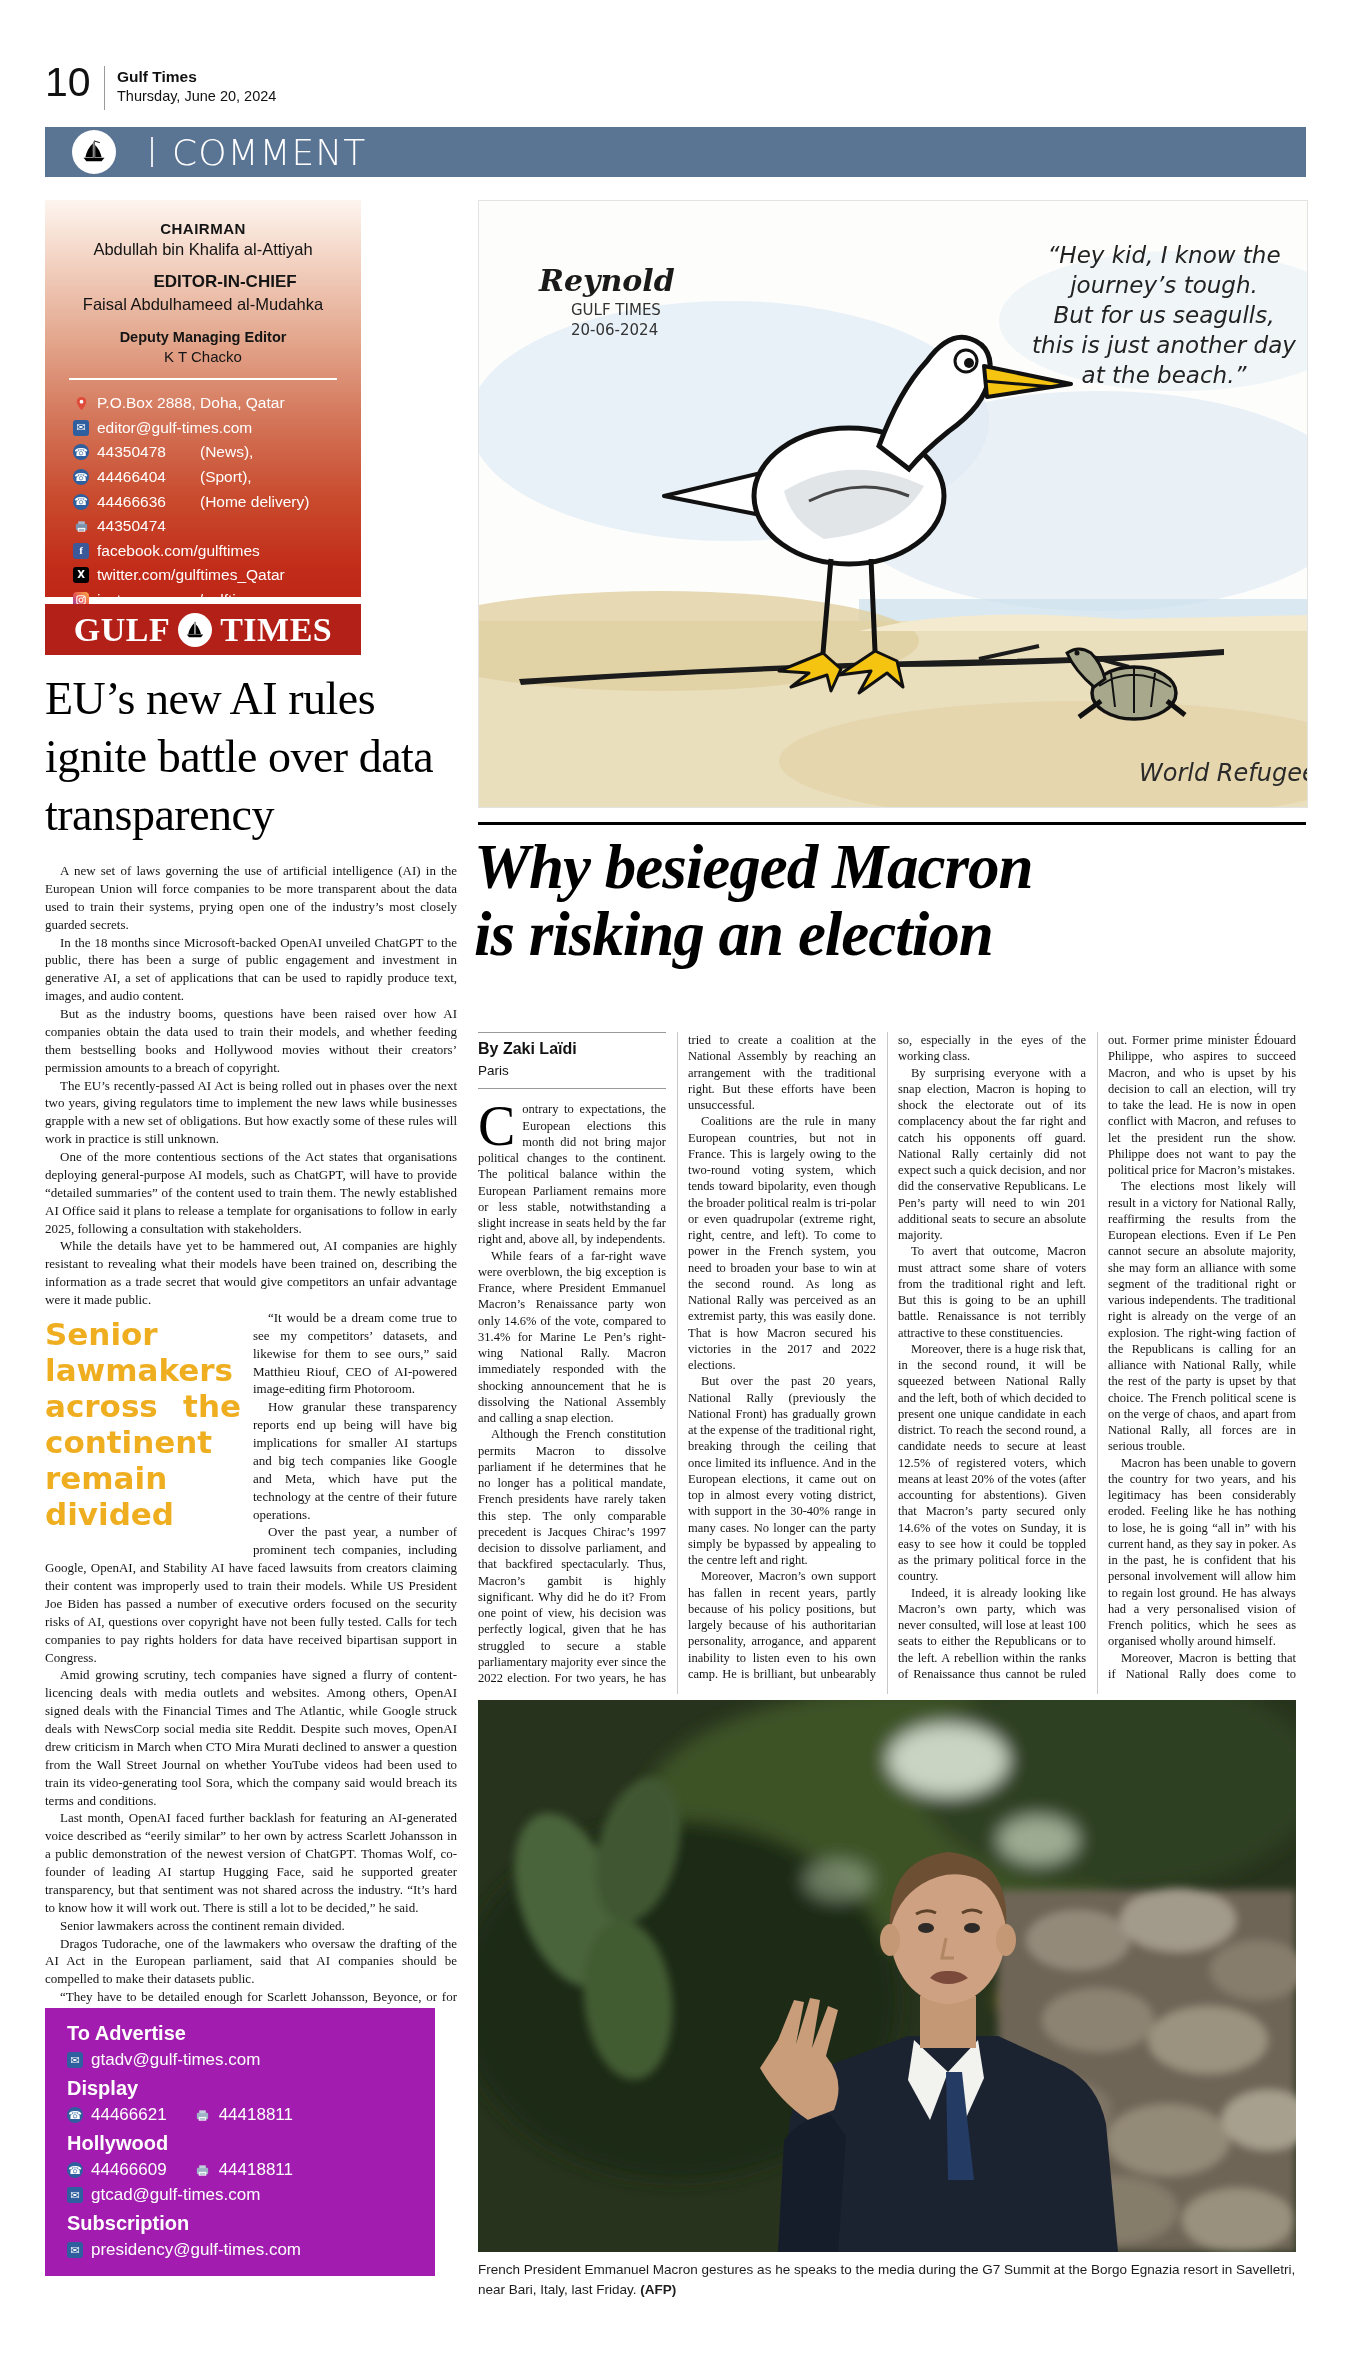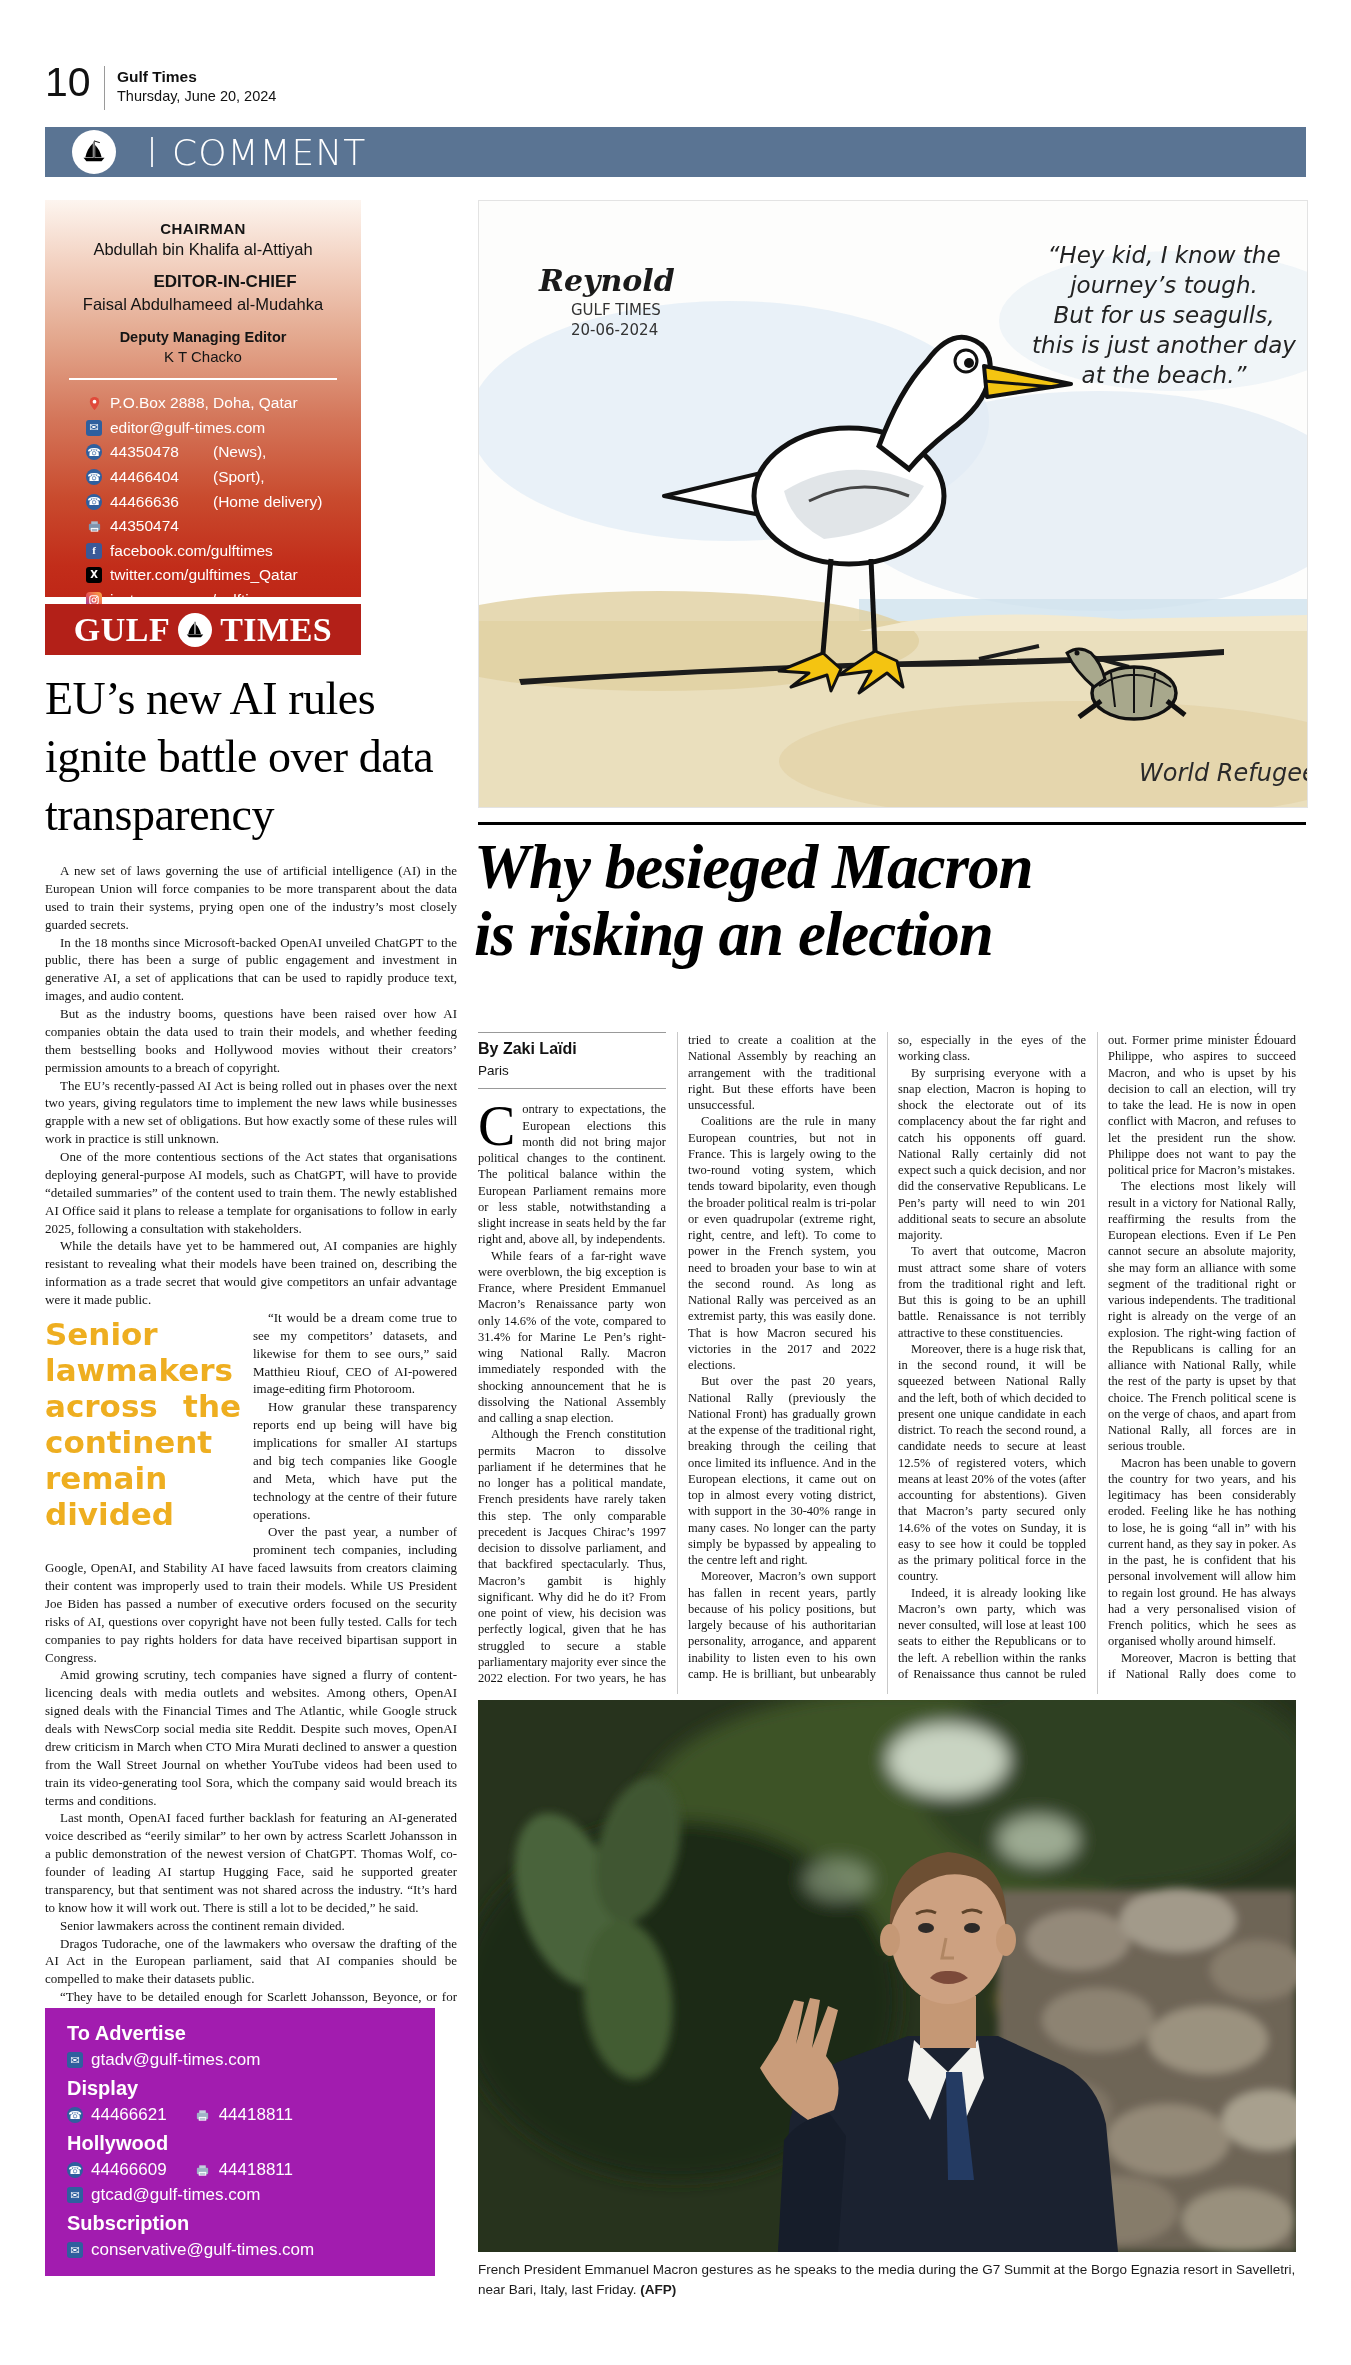--- a/index.html
+++ b/index.html
@@ -19,21 +19,21 @@
                  font-size:36px;font-weight:200;letter-spacing:1px;font-family:"DejaVu Sans",sans-serif;}
   
   .masthead{position:absolute;left:45px;top:200px;width:316px;height:397px;text-align:center;
     background:linear-gradient(180deg,#fdf5ef 0%,#f3d3c3 15%,#e3a78d 35%,#d4765a 55%,#c94b2e 75%,#c22d1a 92%,#bf2717 100%);}
   .mh-label{font-size:15px;font-weight:700;letter-spacing:.5px;padding-top:20px;color:#141414;}
   .mh-name{font-size:16.5px;margin-top:3px;color:#141414;}
   .mh-label2{font-size:17px;font-weight:700;margin-top:13px;color:#141414;padding-left:44px;}
   .mh-label3{font-size:14.5px;font-weight:700;margin-top:15px;color:#141414;}
   .mh-name3{font-size:15px;margin-top:3px;color:#141414;}
   .mh-rule{width:268px;height:2px;background:#fff;margin:13px auto 11px;}
-  .mh-contacts{text-align:center;padding-left:41px;color:#fff;font-size:15.5px;}
+  .mh-contacts{text-align:center;padding-left:28px;color:#fff;font-size:15.5px;}
   .mh-row{display:flex;align-items:center;height:24.6px;gap:8px;}
   .mh-row .lab{margin-left:26px;}
   
   .ic{display:inline-flex;align-items:center;justify-content:center;flex:0 0 auto;
       width:16px;height:16px;font-size:11px;line-height:1;color:#fff;font-family:"DejaVu Sans",sans-serif;}
   .ic-env{background:#2f5f9e;border-radius:3px;}
   .ic-phone{background:#2f5f9e;border-radius:50%;}
   .ic-fb{background:#3b5998;border-radius:3px;font-weight:700;font-family:"Liberation Serif",serif;}
   .ic-x{background:#000;border-radius:3px;font-weight:700;font-size:10px;}
   .ic-ig{background:linear-gradient(45deg,#8a3ab9,#e95950,#fcaf45);border-radius:4px;}
@@ -414,18 +414,18 @@
       </span>
       <span>44418811</span>
     </div>
     <div class="ad-row">
       <span class="ic ic-env">✉</span>
       <span>gtcad@gulf-times.com</span>
     </div>
     <div class="ad-h">Subscription</div>
     <div class="ad-row">
       <span class="ic ic-env">✉</span>
-      <span>conservative@gulf-times.com</span>
+      <span>presidency@gulf-times.com</span>
     </div>
     <div class="ad-copy">© 2024 Gulf Times. All rights reserved</div>
   </div>
 
 </div>
 
 </body></html>

